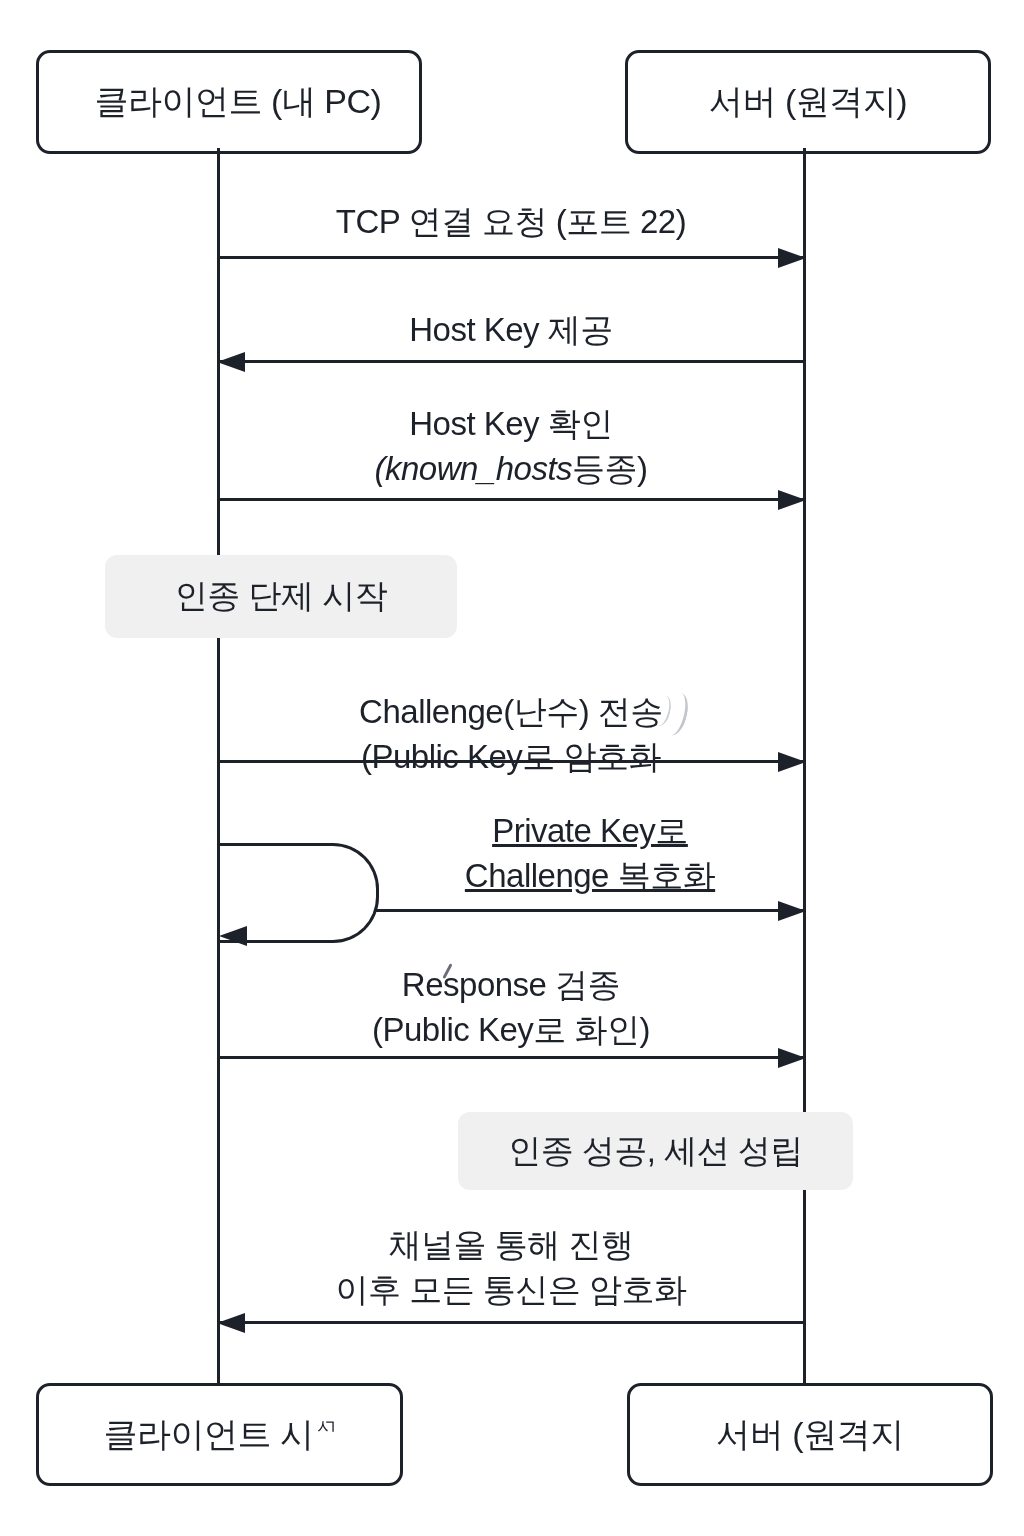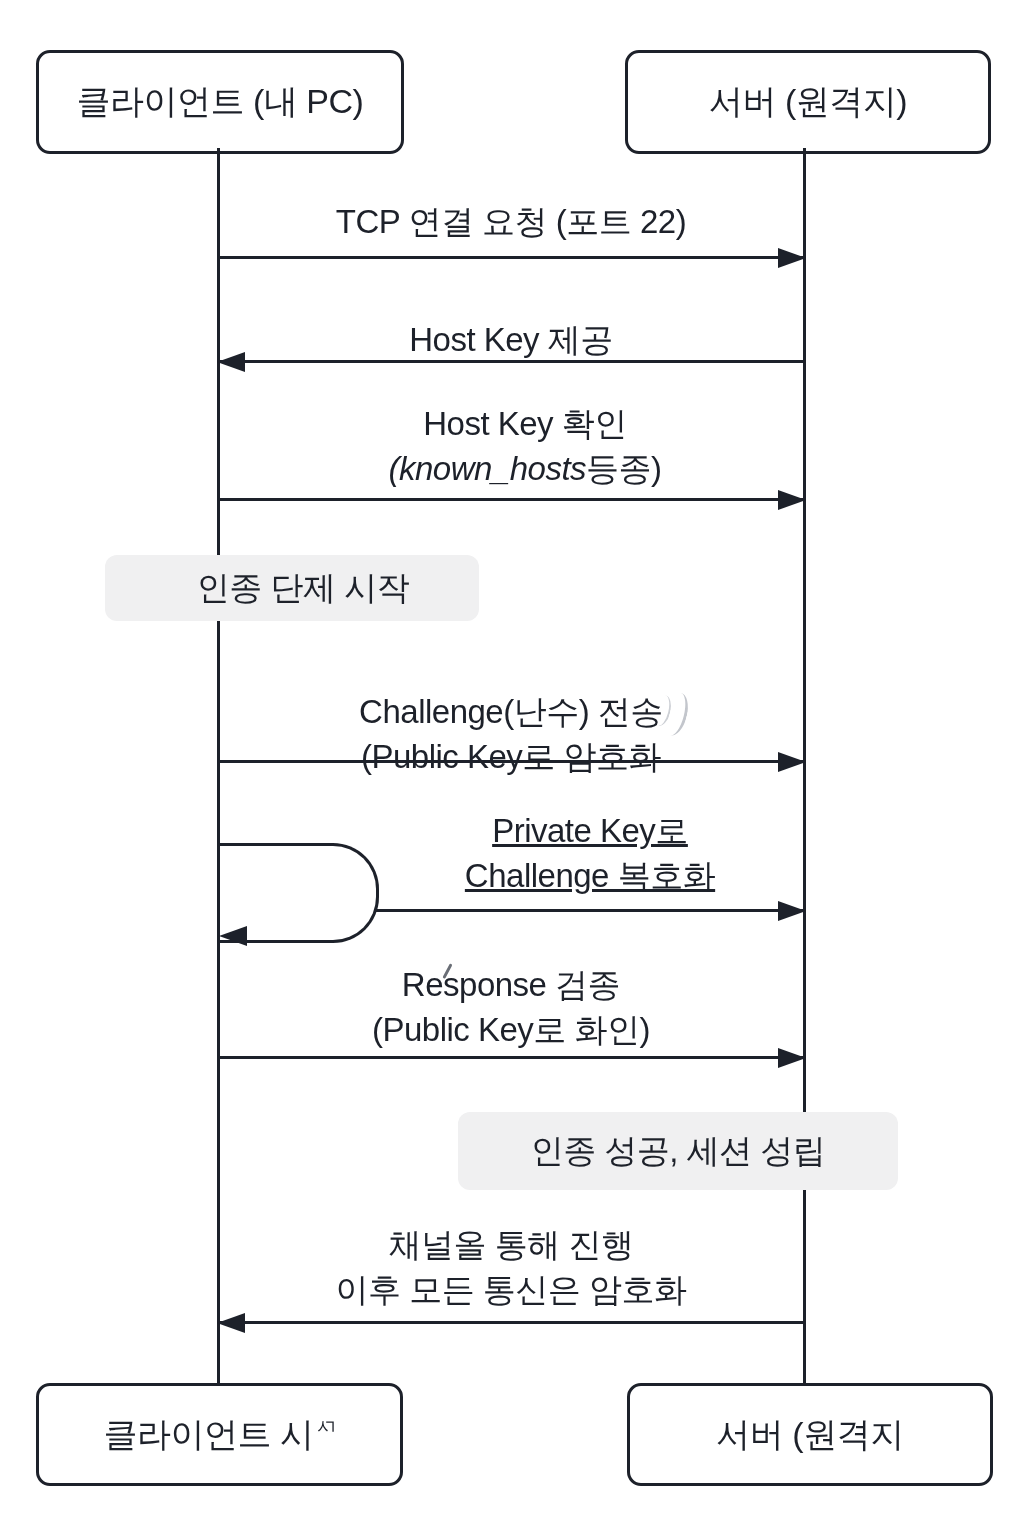--- a/index.html
+++ b/index.html
@@ -99,55 +99,55 @@
     vertical-align:12px;
     margin-left:2px;
     letter-spacing:-1px;
   }
 </style>
 </head>
 <body>
 
 <div class="canvas">
 
-  <div class="actor-box" style="left:36px;top:50px;width:362px;height:98px;">
+  <div class="actor-box" style="left:36px;top:50px;width:362px;height:98px;padding-left:18px;">
     <span>클라이언트 (내 PC)</span>
   </div>
   <div class="actor-box" style="left:625px;top:50px;width:360px;height:98px;">
     <span>서버 (원격지)</span>
   </div>
 
   <div class="lifeline" style="left:217px;"></div>
   <div class="lifeline" style="left:803px;"></div>
 
   <div class="msg-label" style="left:218px;top:199px;width:586px;">
     <div>TCP 연결 요청 (포트 22)</div>
   </div>
   <div class="arrow" style="left:219px;top:256px;width:585px;">
     <div class="head right"></div>
   </div>
 
-  <div class="msg-label" style="left:218px;top:317px;width:586px;">
+  <div class="msg-label" style="left:218px;top:307px;width:586px;">
     <div>Host Key 제공</div>
   </div>
   <div class="arrow" style="left:219px;top:360px;width:585px;">
     <div class="head left"></div>
   </div>
 
-  <div class="msg-label" style="left:218px;top:401px;width:586px;padding-left:14px;">
+  <div class="msg-label" style="left:218px;top:401px;width:586px;">
     <div>Host Key 확인</div>
     <div>
       <span class="ital">(known_hosts</span><span>등종)</span>
     </div>
   </div>
   <div class="arrow" style="left:219px;top:498px;width:585px;">
     <div class="head right"></div>
   </div>
 
-  <div class="note" style="left:105px;top:555px;width:352px;height:66px;padding-left:22px;">
+  <div class="note" style="left:105px;top:555px;width:352px;height:83px;">
     <span>인종 단제 시작</span>
   </div>
 
   <div class="msg-label" style="left:218px;top:689px;width:586px;">
     <div>Challenge(난수) 전송</div>
     <div>(Public Key로 암호화</div>
   </div>
   <div class="swirl">
     <div class="swirl-inner"></div>
   </div>
@@ -167,21 +167,21 @@
 
   <div class="tick"></div>
   <div class="msg-label" style="left:218px;top:962px;width:586px;">
     <div>Response 검종</div>
     <div>(Public Key로 화인)</div>
   </div>
   <div class="arrow" style="left:219px;top:1056px;width:585px;">
     <div class="head right"></div>
   </div>
 
-  <div class="note" style="left:458px;top:1112px;width:440px;height:78px;">
+  <div class="note" style="left:458px;top:1112px;width:395px;height:78px;">
     <span>인종 성공, 세션 성립</span>
   </div>
 
   <div class="msg-label" style="left:218px;top:1222px;width:586px;">
     <div>채널올 통해 진행</div>
     <div>이후 모든 통신은 암호화</div>
   </div>
   <div class="arrow" style="left:219px;top:1321px;width:585px;">
     <div class="head left"></div>
   </div>

